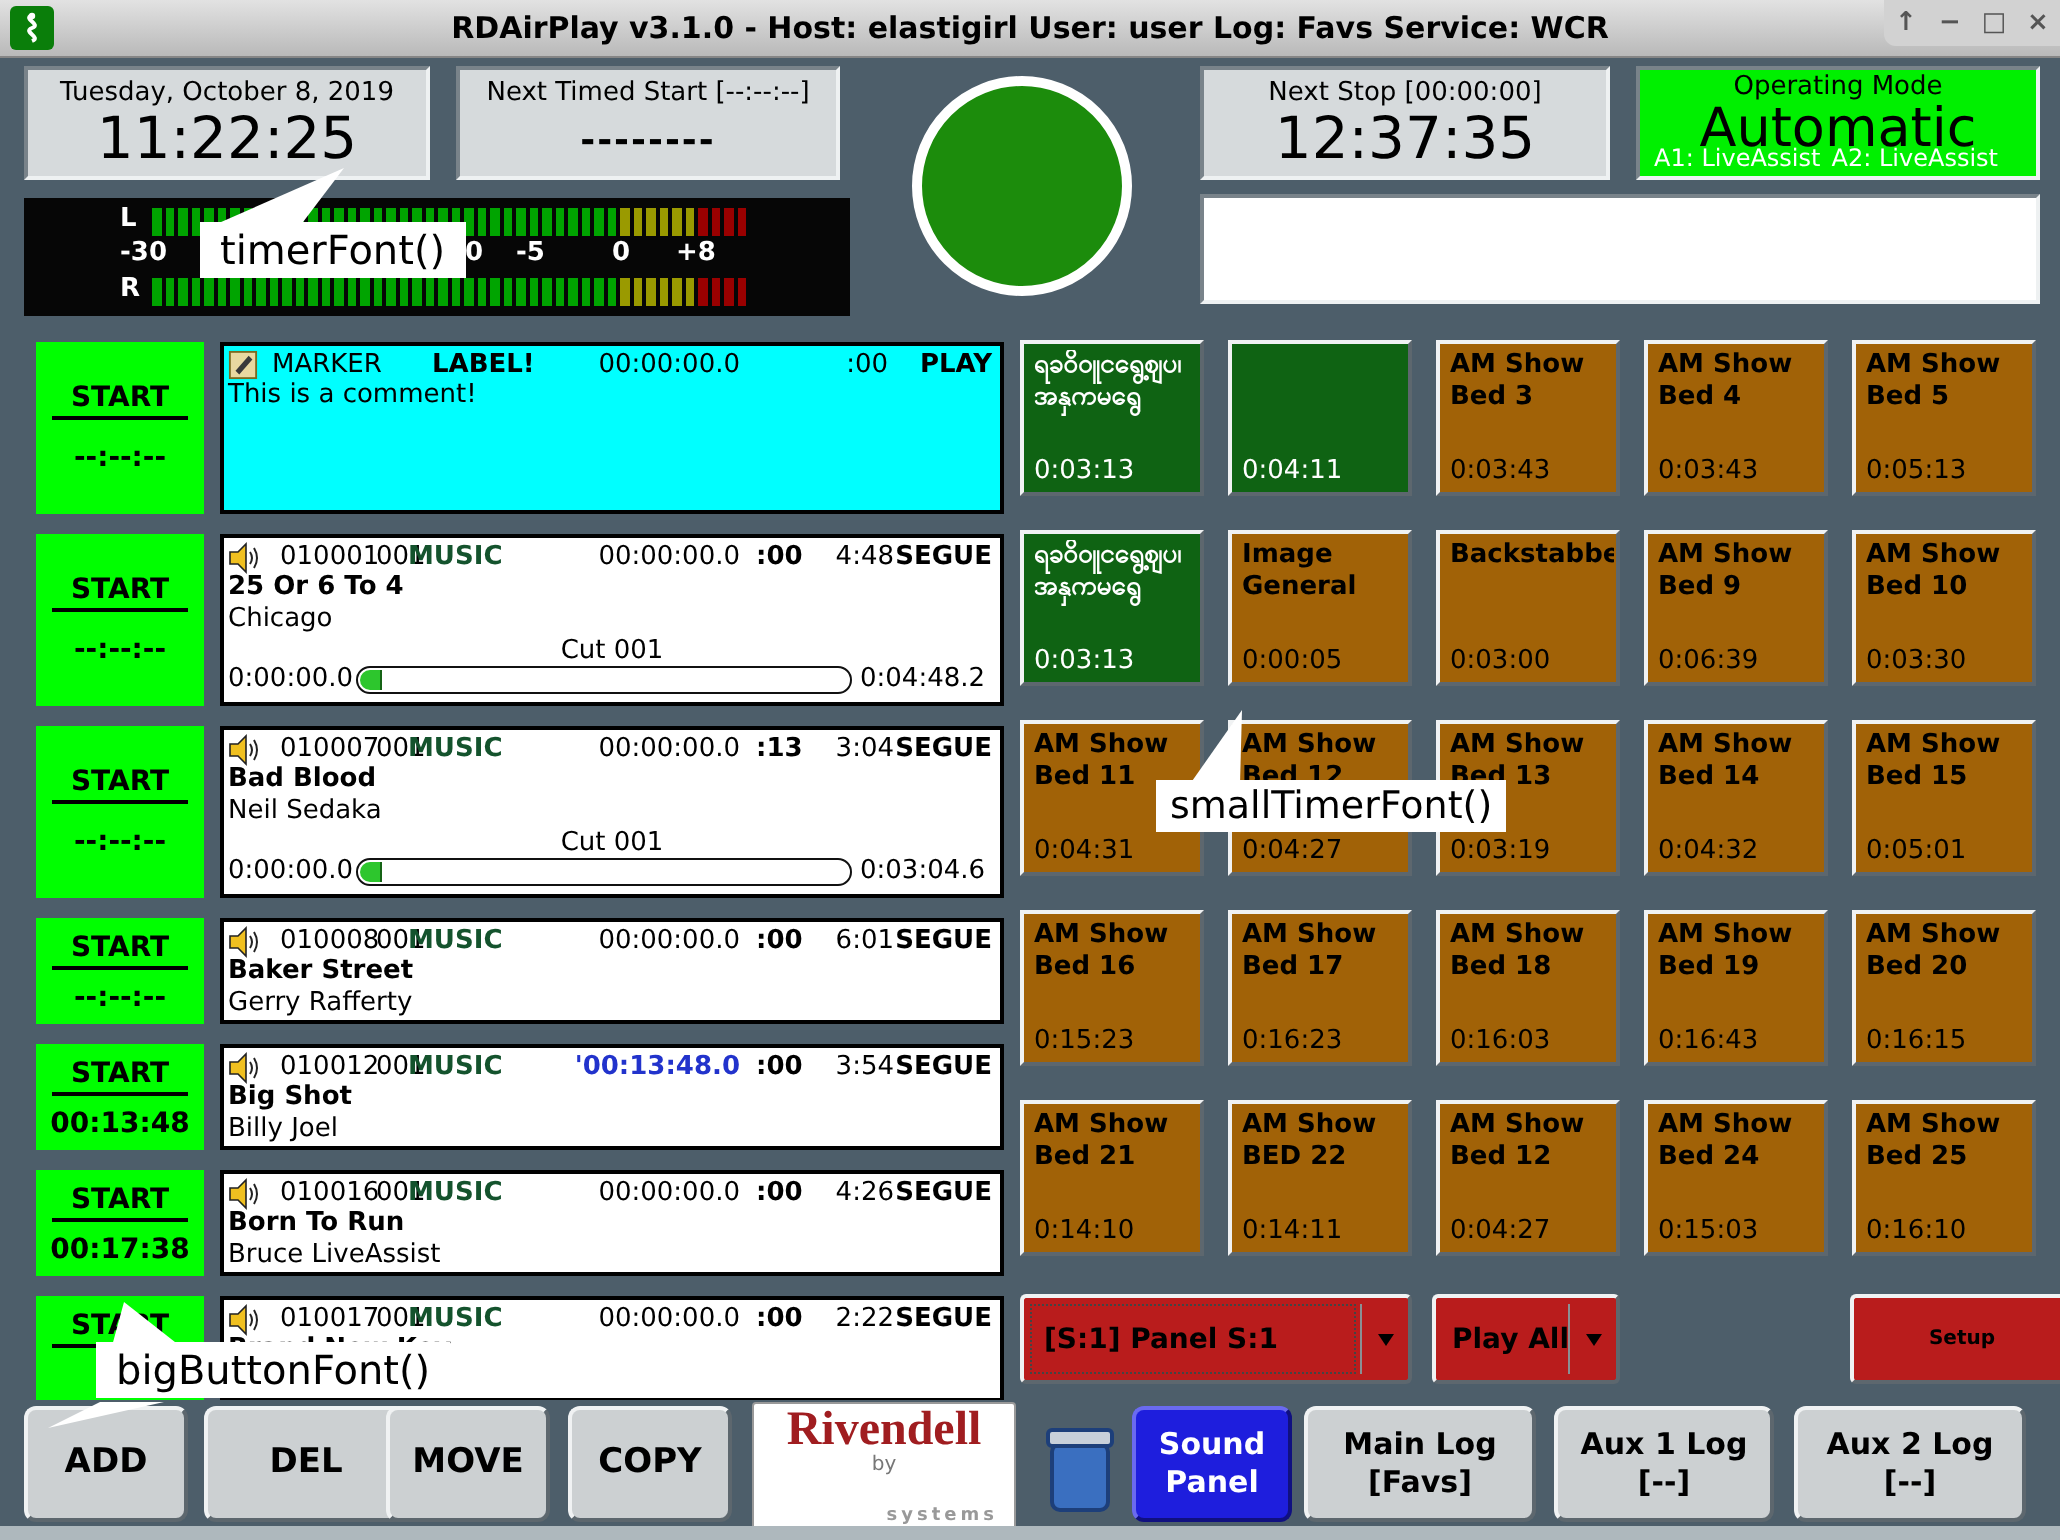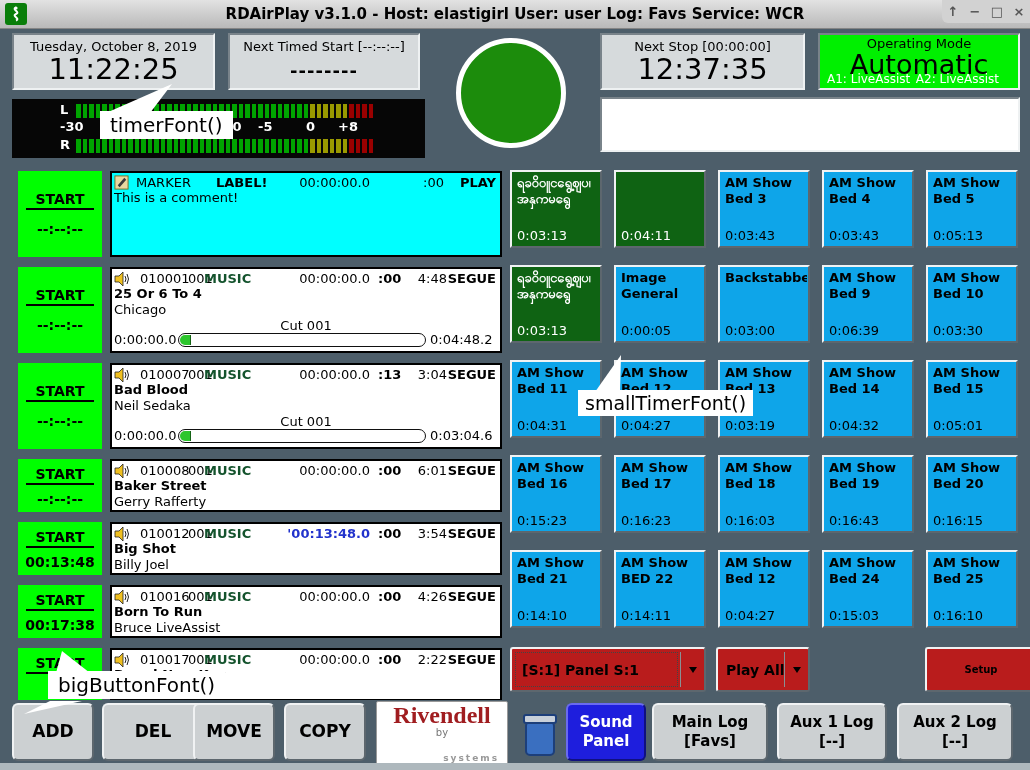--- a/index.html
+++ b/index.html
@@ -76,21 +76,21 @@
   .e-cut{left:0;right:0;top:49px;text-align:center}
   .e-elapsed{left:2px;top:63px}
   .e-bar{position:absolute;left:66px;top:64px;width:246px;height:12px;background:#fff;
     border:1px solid #111;border-radius:7px}
   .e-fill{position:absolute;left:1px;top:1px;bottom:1px;width:10px;background:#2dc62d;
     border-radius:6px 0 0 6px;border-right:1px solid #156315}
   .e-remaining{left:318px;top:63px}
 
   
   #panel-grid{position:absolute;left:510px;top:170px;width:520px;height:470px}
-  .pbtn{position:absolute;width:92px;height:78px;background:#0ea5e9;border:2px solid;
+  .pbtn{position:absolute;width:92px;height:78px;background:#a16207;border:2px solid;
     border-color:#f0f2f3 #5d676e #5d676e #f0f2f3;box-sizing:border-box;cursor:pointer}
   .pbtn.green{background:#0f6313;color:#fff}
   .pb-label{position:absolute;left:5px;top:3px;right:1px;height:46px;font-weight:bold;
     font-size:13px;line-height:1.2;overflow:hidden;white-space:pre-line;text-align:left}
   .pb-time{position:absolute;left:5px;bottom:3px;font-size:13px}
 
   
   .raised{background:#b91c1c;border:2px solid;border-color:#f0f2f3 #5d676e #5d676e #f0f2f3;
     box-sizing:border-box;border-radius:3px}
   #panel-selector{position:absolute;left:510px;top:647px;width:196px;height:45px;cursor:pointer}

